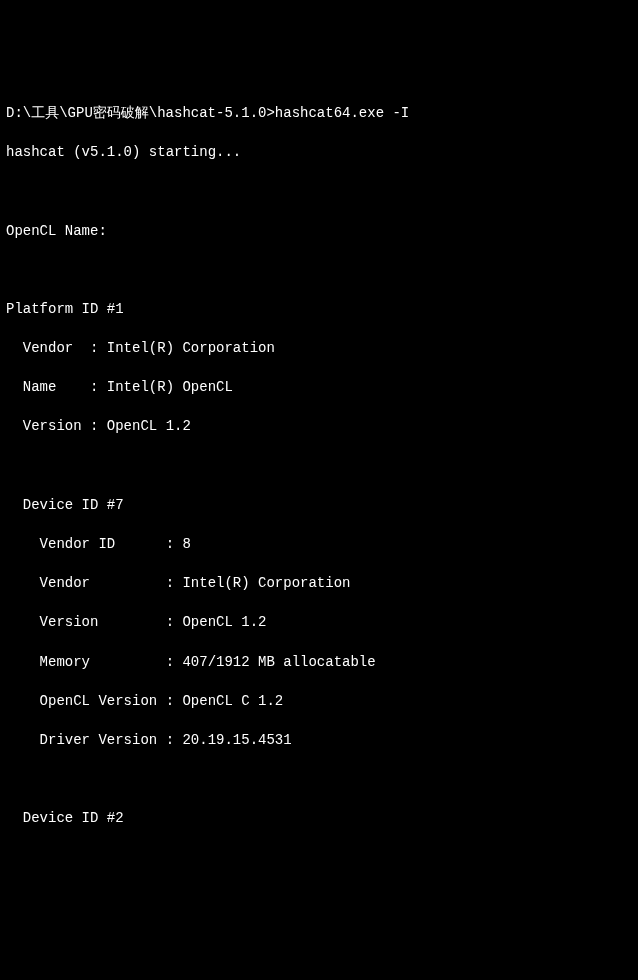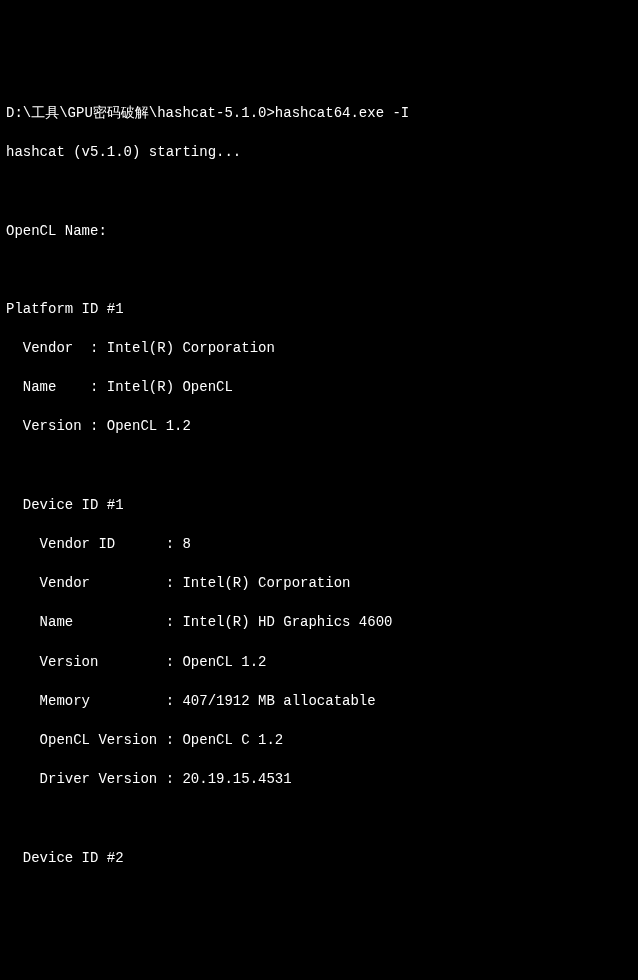--- a/index.html
+++ b/index.html
@@ -30,24 +30,23 @@
 <div class="line">D:\工具\GPU密码破解\hashcat-5.1.0&gt;hashcat64.exe -I</div>
 <div class="line">hashcat (v5.1.0) starting...</div>
 <div class="line"></div>
 <div class="line">OpenCL Name:</div>
 <div class="line"></div>
 <div class="line">Platform ID #1</div>
 <div class="line">  Vendor  : Intel(R) Corporation</div>
 <div class="line">  Name    : Intel(R) OpenCL</div>
 <div class="line">  Version : OpenCL 1.2</div>
 <div class="line"></div>
-<div class="line">  Device ID #1</div>
+<div class="line">  Device ID #7</div>
 <div class="line">    Vendor ID      : 8</div>
 <div class="line">    Vendor         : Intel(R) Corporation</div>
-<div class="line">    Name           : Intel(R) HD Graphics 4600</div>
 <div class="line">    Version        : OpenCL 1.2</div>
 <div class="line">    Memory         : 407/1912 MB allocatable</div>
 <div class="line">    OpenCL Version : OpenCL C 1.2</div>
 <div class="line">    Driver Version : 20.19.15.4531</div>
 <div class="line"></div>
 <div class="line">  Device ID #2</div>
 
 
 
 

